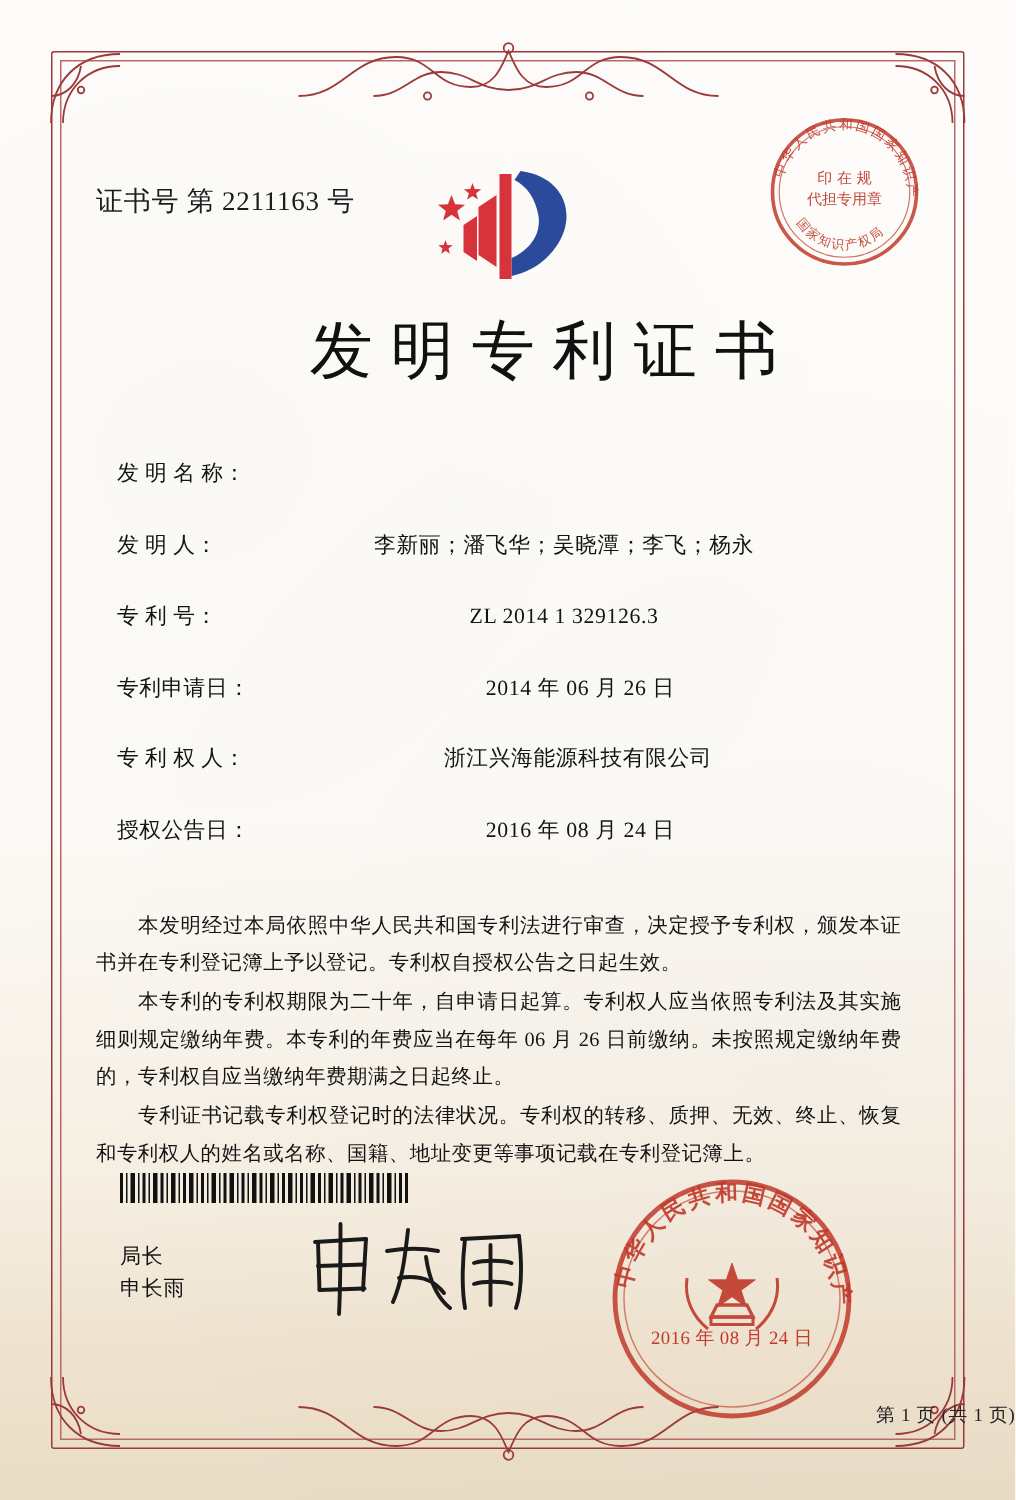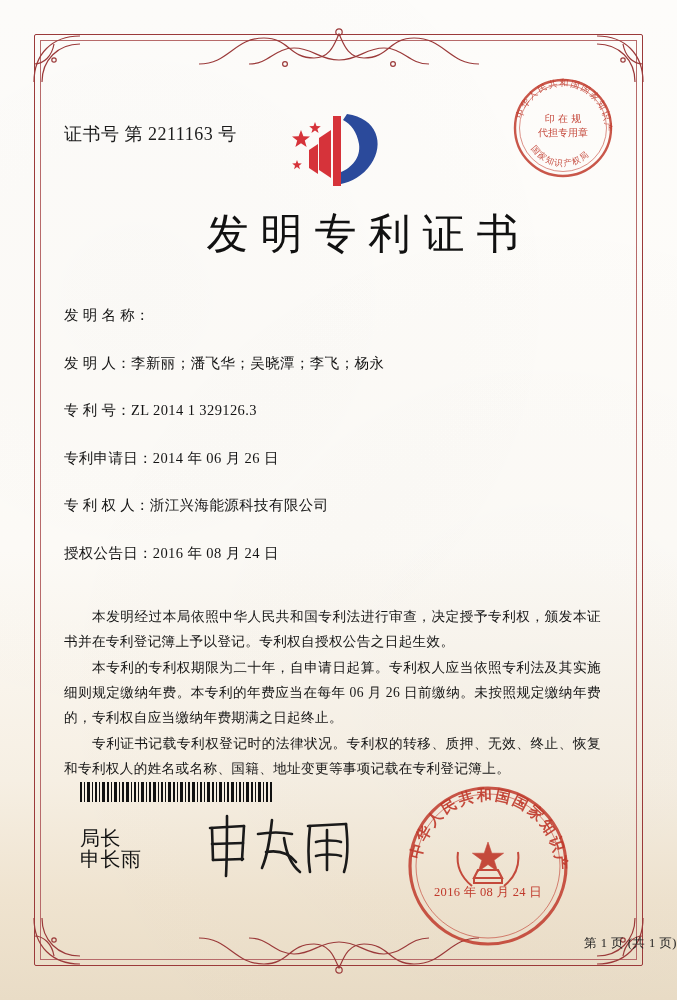--- a/index.html
+++ b/index.html
@@ -120,23 +120,24 @@
     color: #111;
     font-weight: 400;
     font-family: "DejaVu Serif", "Liberation Serif", serif;
     text-indent: 12px;
     margin-left: 48px;
   }
 
   
   .fields {
     position: absolute;
-    left: 64px;
+    left: 78px;
     top: 306px;
     right: 70px;
+    text-align: center;
   }
   .field-row {
     display: flex;
     align-items: baseline;
     margin-bottom: 28.5px;
     font-size: 14.5px;
     color: #141414;
   }
   .field-label {
     flex: 0 0 auto;
@@ -172,21 +173,21 @@
     top: 782px;
     width: 192px;
     height: 20px;
   }
 
   
   .sig-label {
     position: absolute;
     left: 80px;
     top: 828px;
-    font-size: 20px;
+    font-size: 14px;
     line-height: 21px;
     color: #141414;
     letter-spacing: 0.5px;
   }
   .sig-hand {
     position: absolute;
     left: 196px;
     top: 812px;
     width: 160px;
     height: 70px;

